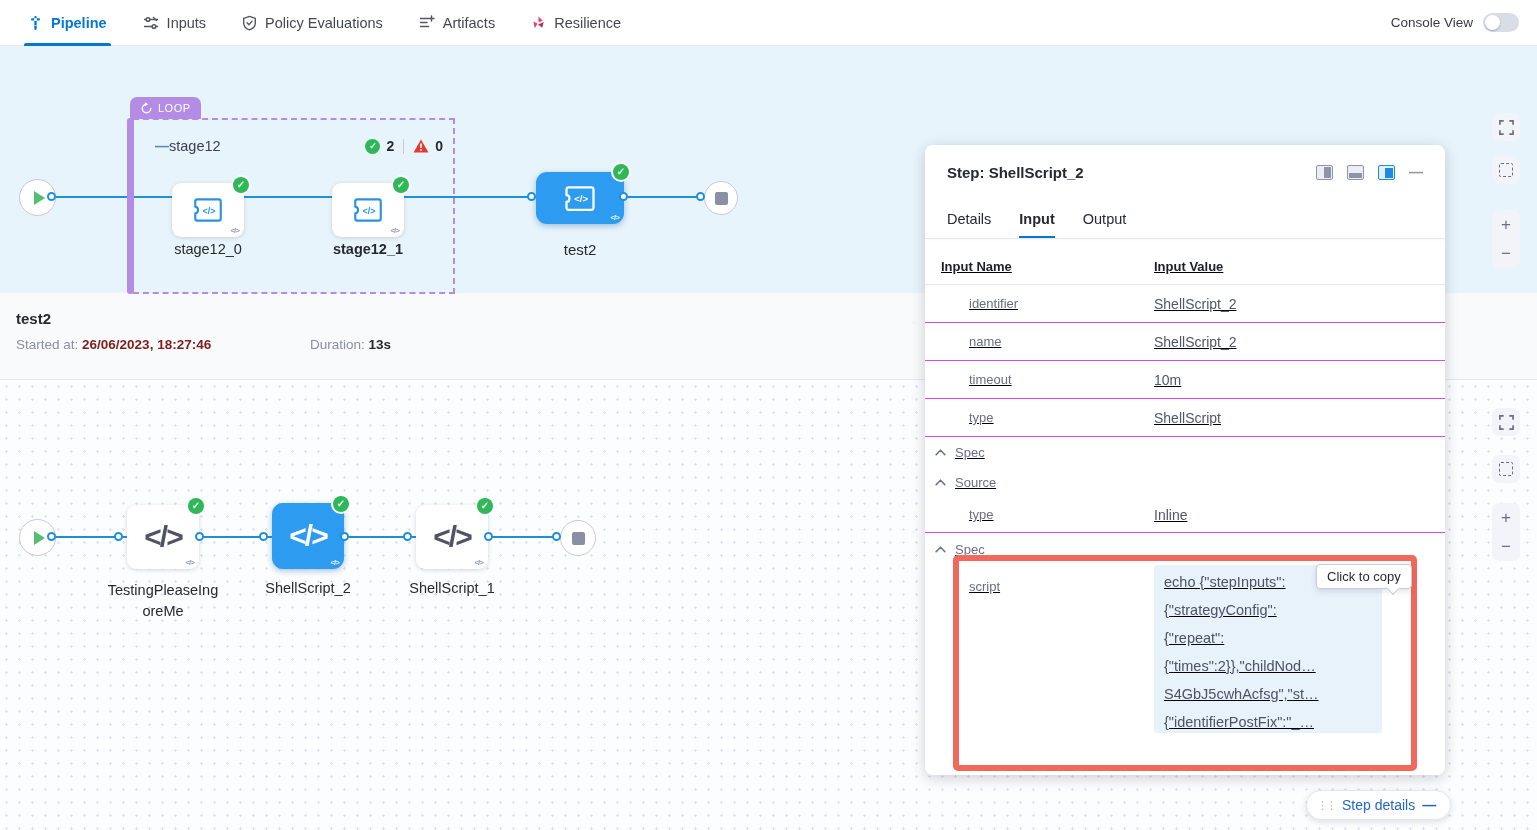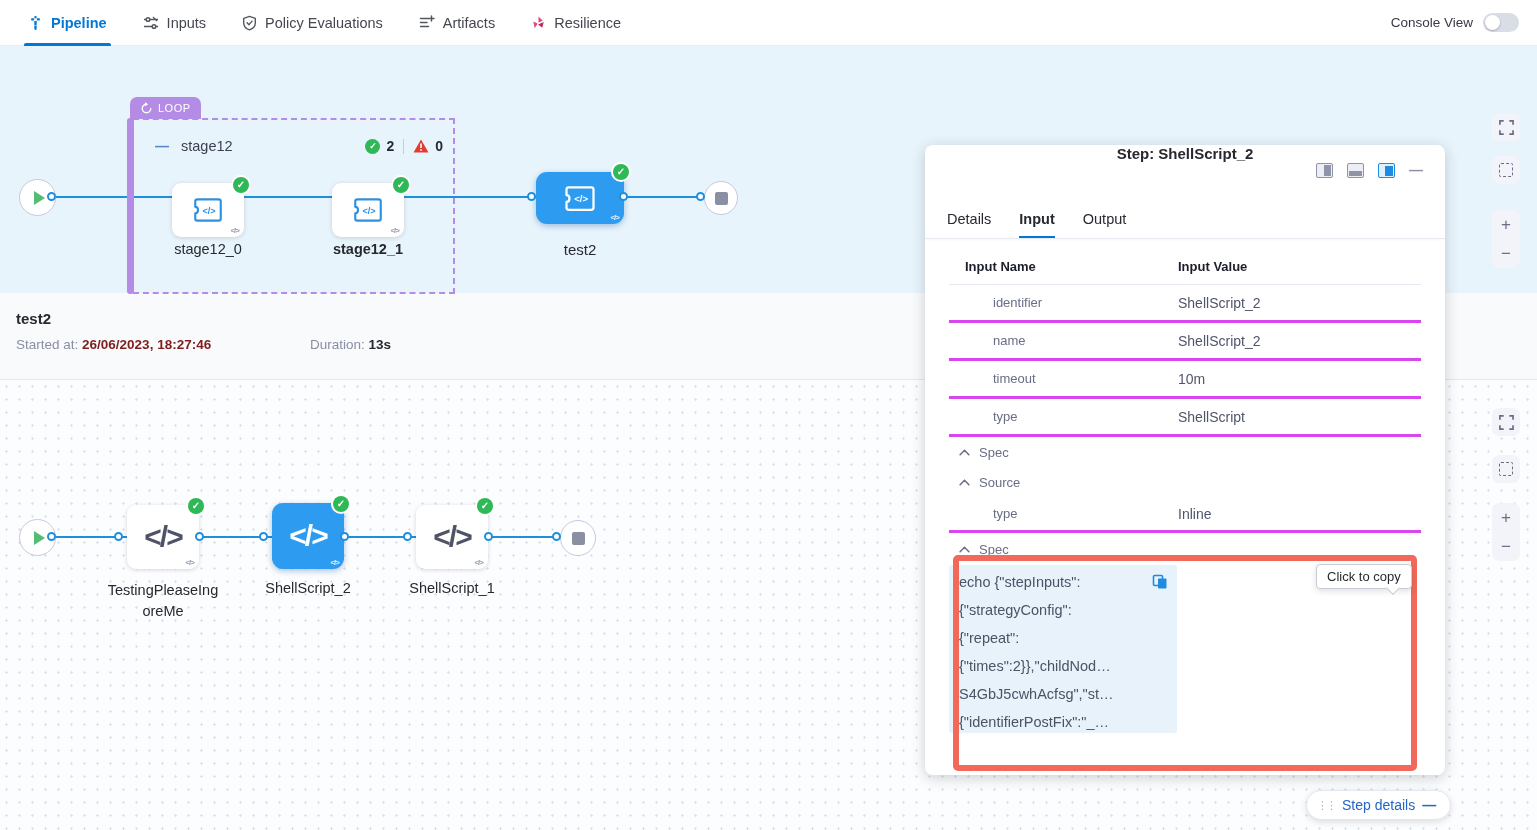--- a/index.html
+++ b/index.html
@@ -57,61 +57,61 @@
   
   .loop-bar { position:absolute; left:127px; top:118px; width:7px; height:176px; background:#b48ce6;
               border-radius:3px; z-index:2; }
   .loop-box { position:absolute; left:133px; top:118px; width:322px; height:176px;
               border:2px dashed #b48ce6; border-left:none; z-index:2; }
   .loop-badge { position:absolute; left:130px; top:97px; height:22px; padding:0 10px; background:#b48ce6;
                 border-radius:7px 7px 0 0; display:flex; align-items:center; gap:5px; color:#fff;
                 font-size:11px; font-weight:normal; letter-spacing:.5px; z-index:3; }
   .stage-hdr { position:absolute; left:155px; top:138px; width:288px; display:flex; align-items:center; z-index:3; }
   .collapse-minus { color:#4f87c7; font-weight:bold; font-size:14px; cursor:pointer; }
-  .stage-hdr .nm { margin-left:12px; font-size:14.5px; color:#3c3e4f; }
+  .stage-hdr .nm { margin-left:0; font-size:14.5px; color:#3c3e4f; }
   .stage-counts { margin-left:auto; display:flex; align-items:center; gap:6px; font-size:14px; font-weight:bold; color:#26292f; }
   .mini-check { width:15px; height:15px; border-radius:50%; background:#2fb857; color:#fff; font-size:9px;
                 font-weight:bold; line-height:15px; text-align:center; }
   .v-div { width:1px; height:15px; background:#c7cbd6; margin:0 3px; }
 
   
   .ctrl-btn { position:absolute; width:28px; height:28px; border-radius:7px; background:rgba(242,243,249,.92);
               display:flex; align-items:center; justify-content:center; z-index:6; cursor:pointer; color:#6a6e85; }
   .zoom-group { position:absolute; width:28px; height:58px; border-radius:7px; background:rgba(242,243,249,.92);
                 display:flex; flex-direction:column; z-index:6; }
   .zoom-group span { flex:1; display:flex; align-items:center; justify-content:center; font-size:17px;
                      color:#6a6e85; cursor:pointer; }
   .marquee-inner { width:14px; height:14px; border:1.5px dashed #6a6e85; border-radius:2px; }
 
   
   .panel { position:absolute; left:925px; top:145px; width:520px; height:630px; background:#fff;
            border-radius:8px; box-shadow:0 3px 14px rgba(40,41,61,.22); z-index:40; overflow:hidden; }
-  .panel-hdr { height:54px; display:flex; align-items:center; padding:0 22px;flex-direction:column; }
+  .panel-hdr { height:54px; display:flex; align-items:center; padding:0 22px; }
   .panel-title { font-size:15px; font-weight:bold; color:#26292f; }
   .panel-hdr-icons { margin-left:auto; display:flex; align-items:center; gap:14px; }
   .lay-ic { width:17px; height:15px; border:1.5px solid #9094a8; border-radius:2px; position:relative;
             background:#eceef4; cursor:pointer; }
   .lay-ic .fill { position:absolute; background:#9094a8; }
   .lay-ic.right .fill { right:1px; top:1px; bottom:1px; width:7px; }
   .lay-ic.bottom .fill { left:1px; right:1px; bottom:1px; height:5px; }
   .lay-ic.sel { border-color:#1f8be0; background:#e0f0fc; }
   .lay-ic.sel .fill { background:#1f8be0; right:1px; top:2px; bottom:1px; width:8px; }
   .panel-min { color:#9094a8; font-weight:bold; font-size:14px; cursor:pointer; }
   .panel-tabs { display:flex; gap:28px; padding:0 22px; height:40px; align-items:flex-end;
                 border-bottom:1px solid #e7e9f0; box-shadow:0 1px 2px rgba(40,41,61,.04); }
   .ptab { font-size:14.5px; color:#26292f; padding-bottom:11px; position:relative; cursor:pointer; }
   .ptab.active { font-weight:bold; }
   .ptab.active::after { content:""; position:absolute; left:0; right:0; bottom:0; height:2.5px; background:#0278d5; }
 
-  .panel-body { position:absolute; top:94px; left:0; right:0; bottom:0; padding:0 24px; }
+  .panel-body { position:absolute; top:94px; left:0; right:0; bottom:0; padding:0 0;text-decoration:underline; }
   .tbl-head { margin-top:10px; height:36px; display:flex; align-items:center; border-bottom:1px solid #e7e9f0;
               font-size:13px; font-weight:bold; color:#1c1e2b; }
   .c1 { width:229px; padding-left:16px; }
   .c2 { flex:1; }
-  .tbl-row { display:flex; align-items:center; height:38px; border-bottom:3px solid #d946ef; }
+  .tbl-row { display:flex; align-items:center; height:38px; border-bottom:1px solid #d946ef; }
   .tbl-row .c1 { padding-left:44px; font-size:13px; color:#696d84; }
   .tbl-row .c2 { font-size:14px; color:#51556a; }
   .sec-row { display:flex; align-items:center; height:30px; gap:9px; padding-left:10px;
              font-size:13px; color:#6a6e85; }
   .sec-row.tall { height:32px; }
   .chev { display:flex; cursor:pointer; }
   .script-row { display:flex; align-items:flex-start; }
   .script-row .c1 { padding-left:44px; font-size:13px; color:#696d84; padding-top:14px; }
   .code-box { width:228px; height:168px; background:#e7f2fb; border-radius:3px; padding:3px 10px;
               position:relative; overflow:hidden; cursor:pointer; }
@@ -426,20 +426,21 @@
 
       <div class="sec-row tall">
         <span class="chev">
           <svg width="11" height="7" viewBox="0 0 12 8">
               <path d="M1 6.5 L6 1.5 L11 6.5" fill="none" stroke="#6a6e85" stroke-width="1.8" stroke-linecap="round"></path>
             </svg>
         </span>
         <span>Spec</span>
       </div>
       <div class="script-row">
+        <span class="c1">script</span>
         <div class="code-box">
           <div class="code-line">echo {"stepInputs":</div>
           <div class="code-line">{"strategyConfig":</div>
           <div class="code-line">{"repeat":</div>
           <div class="code-line">{"times":2}},"childNod…</div>
           <div class="code-line">S4GbJ5cwhAcfsg","st…</div>
           <div class="code-line">{"identifierPostFix":"_…</div>
           <span class="copy-ic">
             <svg width="16" height="16" viewBox="0 0 16 16">
                 <rect x="1.5" y="1.5" width="9" height="10" rx="1" fill="none" stroke="#1f8be0" stroke-width="1.6"></rect>

